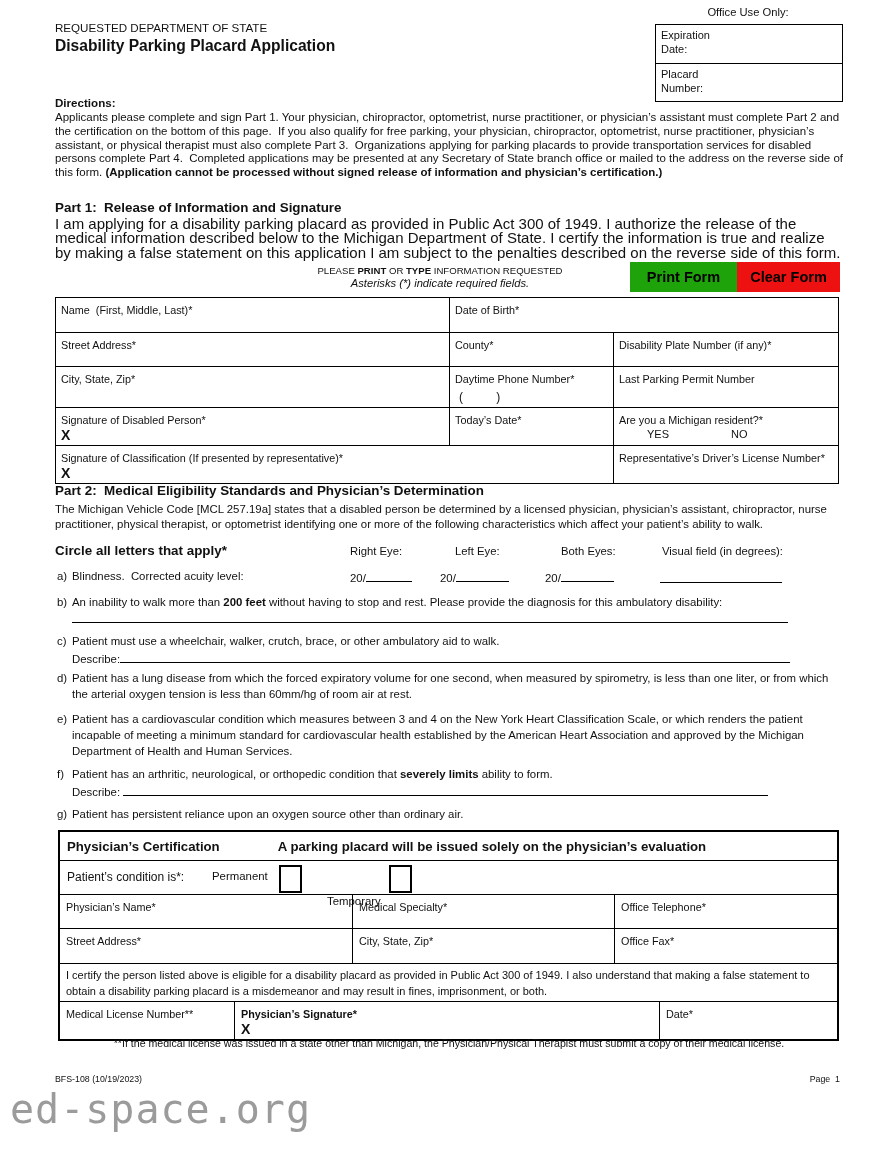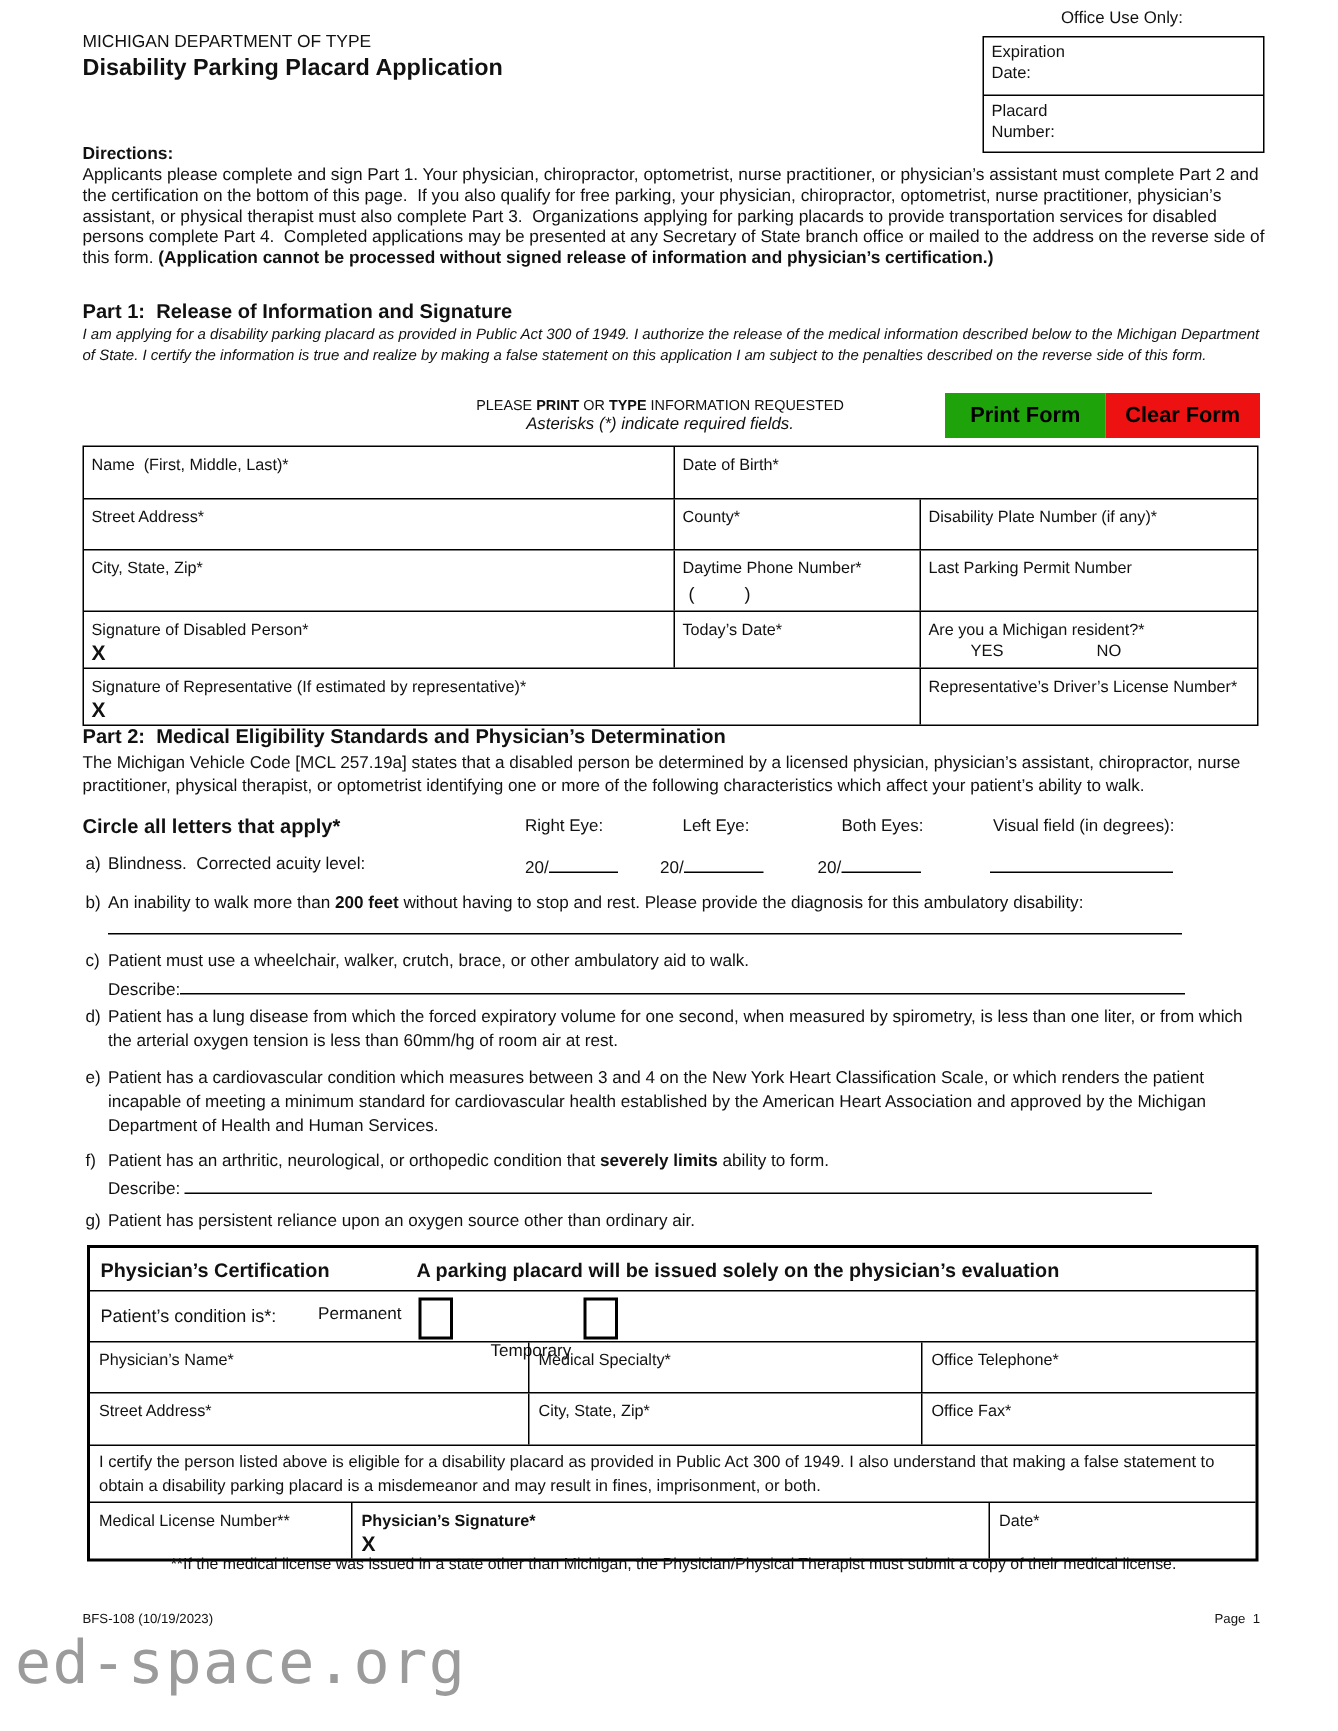--- a/index.html
+++ b/index.html
@@ -2,21 +2,21 @@
 <html><head>
 <meta charset="utf-8">
 <style>
   html,body{margin:0;padding:0;background:#fff;}
   .page{position:relative;width:892px;height:1154px;background:#fff;overflow:hidden;
         font-family:"Liberation Sans",sans-serif;color:#111;}
   .abs{position:absolute;}
   .t{white-space:pre-wrap;}
   .b{font-weight:bold;}
   .body-text{font-size:11.5px;line-height:13.8px;}
-  .p1-text{font-size:10px;line-height:14.4px;font-style:italic;}
+  .p1-text{font-size:15px;line-height:14.4px;}
   .part-head{font-size:13.4px;font-weight:bold;}
   .lbl{font-size:10.8px;line-height:13px;}
   .item{font-size:11.4px;line-height:15.8px;}
   .blank{display:inline-block;border-bottom:1.4px solid #000;height:12px;vertical-align:baseline;}
   
   .office-box{border:1.8px solid #000;}
   .office-cell{padding:3px 5px;font-size:11px;line-height:14px;}
   .office-cell+.office-cell{border-top:1.8px solid #000;}
   
   .tbl{left:55px;top:297px;width:784px;border:1.6px solid #000;box-sizing:border-box;}
@@ -38,21 +38,21 @@
   .chk{display:inline-block;width:19px;height:24px;border:2.6px solid #000;background:#fff;}
   .small-note{font-size:10.6px;line-height:15px;}
   .footer-text{font-size:8.8px;}
   .watermark{font-family:"DejaVu Sans Mono",monospace;font-size:40px;color:#9b9b9b;letter-spacing:1px;}
 </style>
 </head>
 <body>
 
 <div class="page">
 
-  <div class="abs t" style="left:55px;top:21px;font-size:11.6px;">MICHIGAN DEPARTMENT OF TYPE</div>
+  <div class="abs t" style="left:55px;top:21px;font-size:11.6px;">REQUESTED DEPARTMENT OF STATE</div>
   <div class="abs t" style="left:55px;top:37px;font-size:15.6px;font-weight:bold;">Disability Parking Placard Application</div>
 
   <div class="abs t" style="left:655px;top:6px;width:186px;text-align:center;font-size:11.2px;">Office Use Only:</div>
   <div class="abs office-box" style="left:655px;top:24px;width:186px;">
     <div class="office-cell t" style="height:32px;"><span class="t">Expiration
 Date:</span></div>
     <div class="office-cell t" style="height:31px;"><span class="t">Placard
 Number:</span></div>
   </div>
 
@@ -85,21 +85,21 @@
     </div>
     <div class="trow" style="min-height:35px;">
       <div class="tcell c1"><span class="t lbl">Signature of Disabled Person*</span><div class="sigx">X</div></div>
       <div class="tcell c2"><span class="t lbl">Today’s Date*</span></div>
       <div class="tcell c3"><span class="t lbl">Are you a Michigan resident?*</span><div style="position:relative;height:15px;">
             <span class="t lbl" style="position:absolute;left:28px;font-size:11px;">YES</span>
             <span class="t lbl" style="position:absolute;left:112px;font-size:11px;">NO</span>
           </div></div>
     </div>
     <div class="trow" style="min-height:36px;">
-      <div class="tcell" style="width:557px;"><span class="t lbl">Signature of Representative (If estimated by representative)*</span><div class="sigx">X</div></div>
+      <div class="tcell" style="width:557px;"><span class="t lbl">Signature of Classification (If presented by representative)*</span><div class="sigx">X</div></div>
       <div class="tcell c3"><span class="t lbl">Representative’s Driver’s License Number*</span></div>
     </div>
   </div>
 
   <div class="abs t part-head" style="left:55px;top:483px;">Part 2:  Medical Eligibility Standards and Physician’s Determination</div>
   <div class="abs t" style="left:55px;top:502px;width:788px;font-size:11.4px;line-height:14.8px;">The Michigan Vehicle Code [MCL 257.19a] states that a disabled person be determined by a licensed physician, physician’s assistant, chiropractor, nurse practitioner, physical therapist, or optometrist identifying one or more of the following characteristics which affect your patient’s ability to walk.</div>
 
   <div class="abs t part-head" style="left:55px;top:543px;">Circle all letters that apply*</div>
   <div class="abs t" style="left:350px;top:545px;font-size:11.3px;">Right Eye:</div>
   <div class="abs t" style="left:455px;top:545px;font-size:11.3px;">Left Eye:</div>

